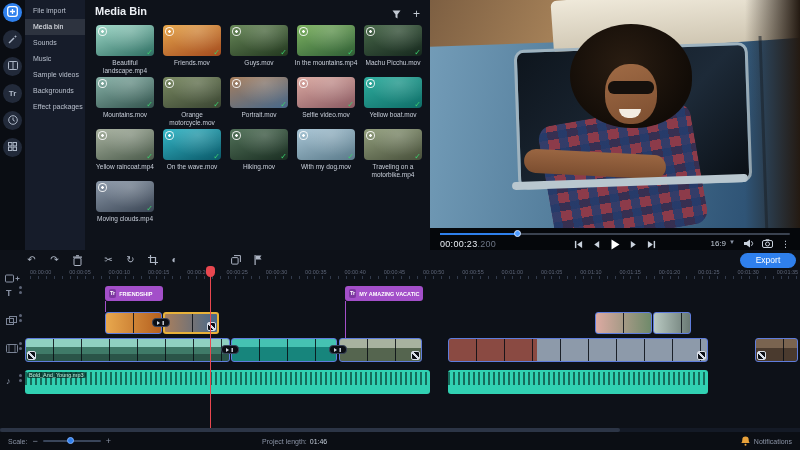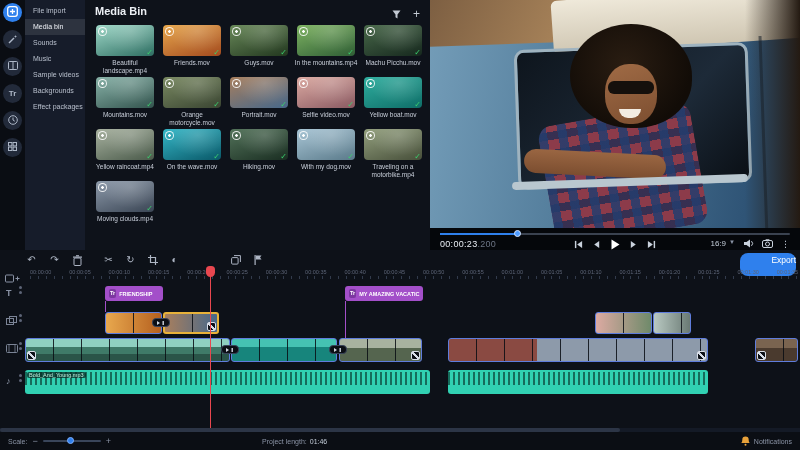--- a/index.html
+++ b/index.html
@@ -55,21 +55,21 @@
   .transport svg{display:block;fill:#c9d1dc;}
   .pright{margin-left:auto;display:flex;align-items:flex-start;gap:8px;color:#c3ccd8;font-size:8px;}
   .chev{font-size:6px;color:#8a93a5;margin-left:-5px;}
   .dots3{font-size:9px;color:#c3ccd8;}
   
   .tl{position:absolute;top:250px;left:0;width:800px;height:200px;background:#0d1118;}
   .tl-toolbar{position:absolute;top:2px;left:0;right:0;height:16px;display:flex;align-items:center;}
   .ticon{width:15px;height:14px;color:#aeb6c4;font-size:10px;line-height:14px;text-align:center;flex:none;}
   .ticon svg{display:block;margin:2px auto 0;}
   .bars{width:11px;height:9px;margin:2px auto 0;background:repeating-linear-gradient(0deg,#3f8cff 0 2px,transparent 2px 3.6px);}
-  .export{position:absolute;right:4px;top:1px;width:56px;height:23px;background:#2f80ed;border-radius:8px;color:#fff;font-size:8.5px;text-align:right;line-height:15px;}
+  .export{position:absolute;right:4px;top:1px;width:56px;height:15px;background:#2f80ed;border-radius:8px;color:#fff;font-size:8.5px;text-align:center;line-height:15px;}
   .ruler{position:absolute;top:18px;left:0;right:0;height:12px;}
   .ruler::after{content:'';position:absolute;left:30px;right:0;bottom:1px;height:3px;
                 background:repeating-linear-gradient(90deg,#323b4c 0 1px,transparent 1px 7.9px);}
   .rlab{position:absolute;top:1px;font-size:5.5px;color:#5d6577;white-space:nowrap;}
   .addtrack{position:absolute;left:5px;top:1px;}
   .tracks{position:absolute;top:30px;left:0;right:0;height:148px;}
   .th{position:absolute;left:6px;color:#8a93a5;font-size:9px;font-weight:bold;}
   .tgl{position:absolute;left:19px;display:flex;flex-direction:column;gap:2px;}
   .tgl i{width:3px;height:3px;border-radius:50%;background:#5d6577;}
   .clip-title{position:absolute;top:6px;height:15px;background:#a34fc9;border-radius:3px;color:#fff;display:flex;align-items:center;gap:3px;padding:0 4px;font-size:5.5px;font-weight:bold;white-space:nowrap;overflow:hidden;box-sizing:border-box;}

